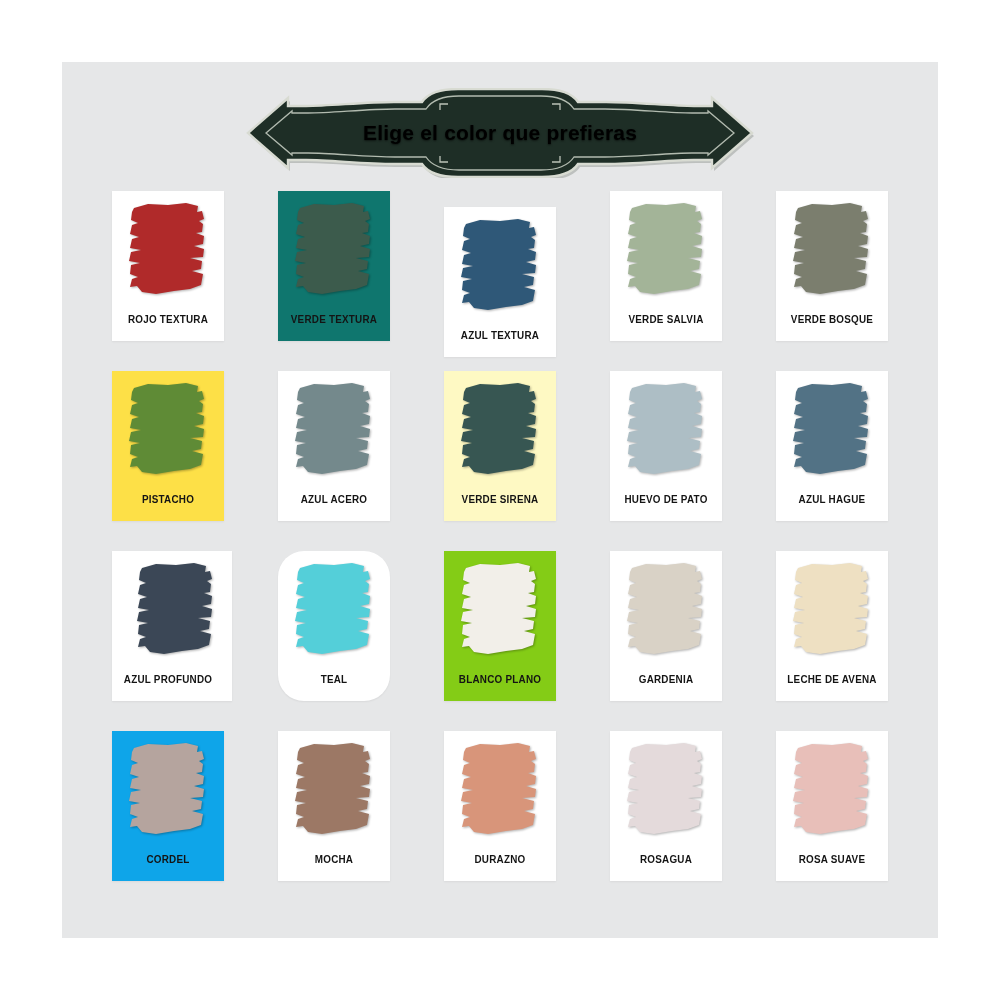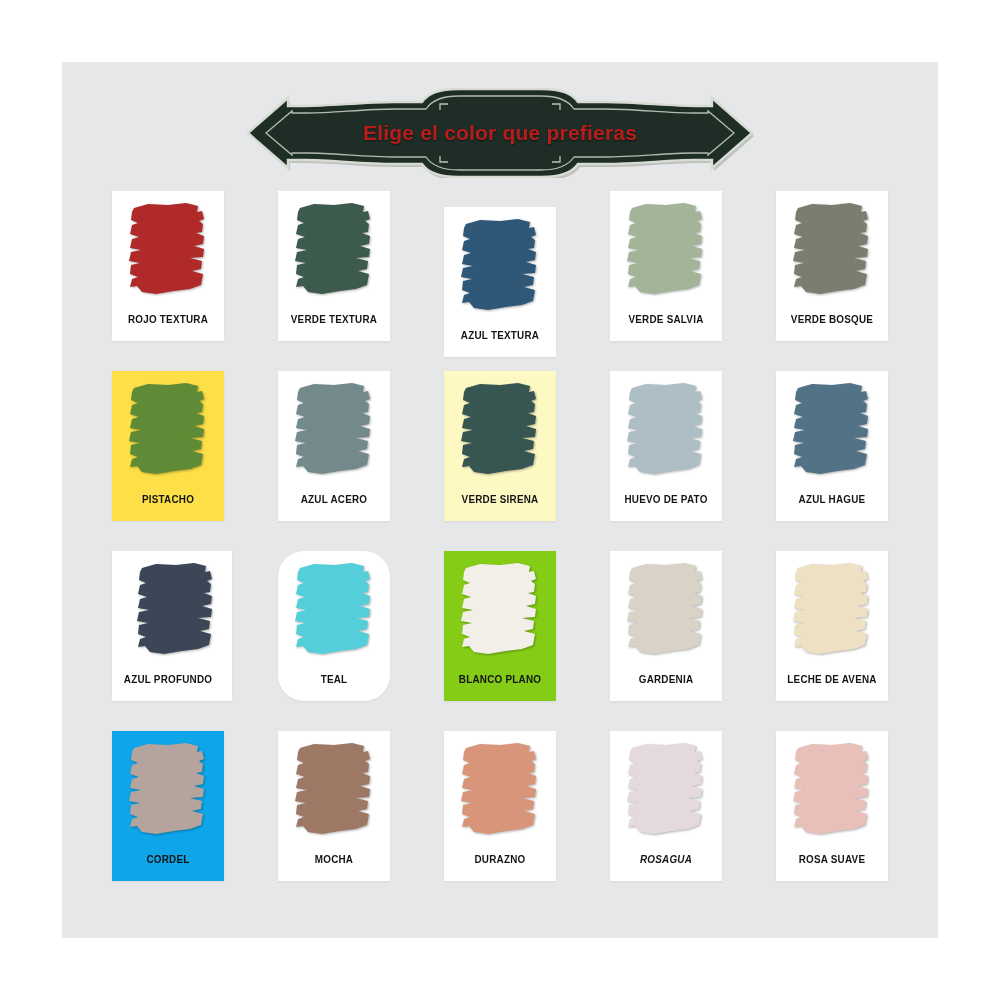--- a/index.html
+++ b/index.html
@@ -49,21 +49,21 @@
   }
   #banner-title {
     position: absolute;
     left: 0;
     top: 0;
     width: 876px;
     height: 90px;
     display: flex;
     align-items: center;
     justify-content: center;
-    color: #b91c1c;
+    color: #000000;
     font-size: 21px;
     font-weight: bold;
     letter-spacing: 0.2px;
     text-shadow: 0 1px 2px rgba(0,0,0,0.55);
     pointer-events: none;
   }
 
   
   #grid {
     position: absolute;
@@ -190,21 +190,21 @@
               L 80,50 L 79,58 L 66,59 L 78,62 L 77,70 L 68,72 L 79,75
               L 77,86 L 66,90 L 50,92 L 32,95 L 18,93 L 13,87 L 6,88
               L 8,80 L 14,78 L 6,75 L 7,66 L 16,64 L 5,62 L 7,53
               L 17,51 L 6,49 L 8,40 L 15,38 L 6,35 L 8,26 L 14,24
               L 7,21 L 8,13 Z" fill="#b02a2a"></path>
           </svg>
         </div>
         <div class="card-label" style="color: rgb(20, 20, 20);">ROJO TEXTURA</div>
       </div>
 
-      <div class="card" style="background: #ffffff; text-decoration: underline;">
+      <div class="card" style="background: #0f766e; text-decoration: underline;">
         <div class="swatch-holder">
           <svg class="swatch" viewBox="0 0 88 102" preserveAspectRatio="none">
             <path class="swatch-path" d="M 10,9 L 24,5 L 44,6 L 62,4 L 74,7 L 73,13 L 78,12 L 80,20 L 75,22 L 79,25 L 78,33 L 72,34 L 80,37 L 79,45 L 70,47 L 80,50 L 79,58 L 66,59 L 78,62 L 77,70 L 68,72 L 79,75 L 77,86 L 66,90 L 50,92 L 32,95 L 18,93 L 13,87 L 6,88 L 8,80 L 14,78 L 6,75 L 7,66 L 16,64 L 5,62 L 7,53 L 17,51 L 6,49 L 8,40 L 15,38 L 6,35 L 8,26 L 14,24 L 7,21 L 8,13 Z" fill="#3c5b4c"></path>
           </svg>
         </div>
         <div class="card-label" style="color: rgb(20, 20, 20);">VERDE TEXTURA</div>
       </div>
 
       <div class="card" style="background: rgb(255, 255, 255); margin-top: 16px;">
         <div class="swatch-holder">
@@ -343,21 +343,21 @@
 
       <div class="card" style="background: rgb(255, 255, 255);">
         <div class="swatch-holder">
           <svg class="swatch" viewBox="0 0 88 102" preserveAspectRatio="none">
             <path class="swatch-path" d="M 10,9 L 24,5 L 44,6 L 62,4 L 74,7 L 73,13 L 78,12 L 80,20 L 75,22 L 79,25 L 78,33 L 72,34 L 80,37 L 79,45 L 70,47 L 80,50 L 79,58 L 66,59 L 78,62 L 77,70 L 68,72 L 79,75 L 77,86 L 66,90 L 50,92 L 32,95 L 18,93 L 13,87 L 6,88 L 8,80 L 14,78 L 6,75 L 7,66 L 16,64 L 5,62 L 7,53 L 17,51 L 6,49 L 8,40 L 15,38 L 6,35 L 8,26 L 14,24 L 7,21 L 8,13 Z" fill="#d8957a"></path>
           </svg>
         </div>
         <div class="card-label" style="color: rgb(20, 20, 20);">DURAZNO</div>
       </div>
 
-      <div class="card" style="background: rgb(255, 255, 255); font-style: italic;">
+      <div class="card" style="background: rgb(255, 255, 255);">
         <div class="swatch-holder">
           <svg class="swatch" viewBox="0 0 88 102" preserveAspectRatio="none">
             <path class="swatch-path" d="M 10,9 L 24,5 L 44,6 L 62,4 L 74,7 L 73,13 L 78,12 L 80,20 L 75,22 L 79,25 L 78,33 L 72,34 L 80,37 L 79,45 L 70,47 L 80,50 L 79,58 L 66,59 L 78,62 L 77,70 L 68,72 L 79,75 L 77,86 L 66,90 L 50,92 L 32,95 L 18,93 L 13,87 L 6,88 L 8,80 L 14,78 L 6,75 L 7,66 L 16,64 L 5,62 L 7,53 L 17,51 L 6,49 L 8,40 L 15,38 L 6,35 L 8,26 L 14,24 L 7,21 L 8,13 Z" fill="#e4dadb"></path>
           </svg>
         </div>
         <div class="card-label" style="color: rgb(20, 20, 20);">ROSAGUA</div>
       </div>
 
       <div class="card" style="background: rgb(255, 255, 255);">
         <div class="swatch-holder">

